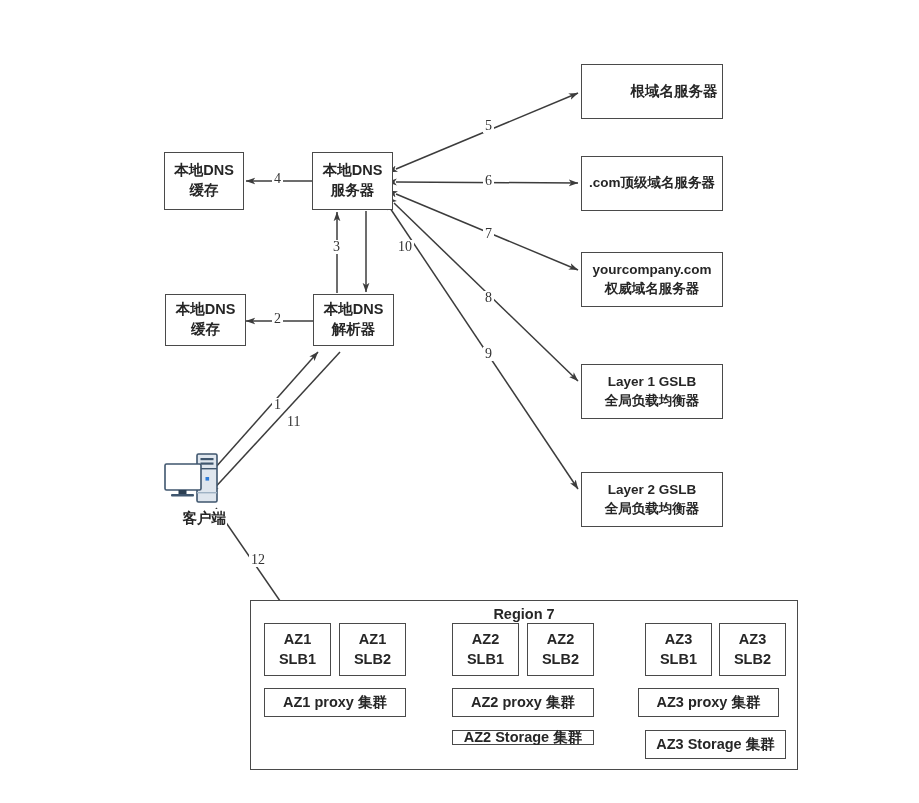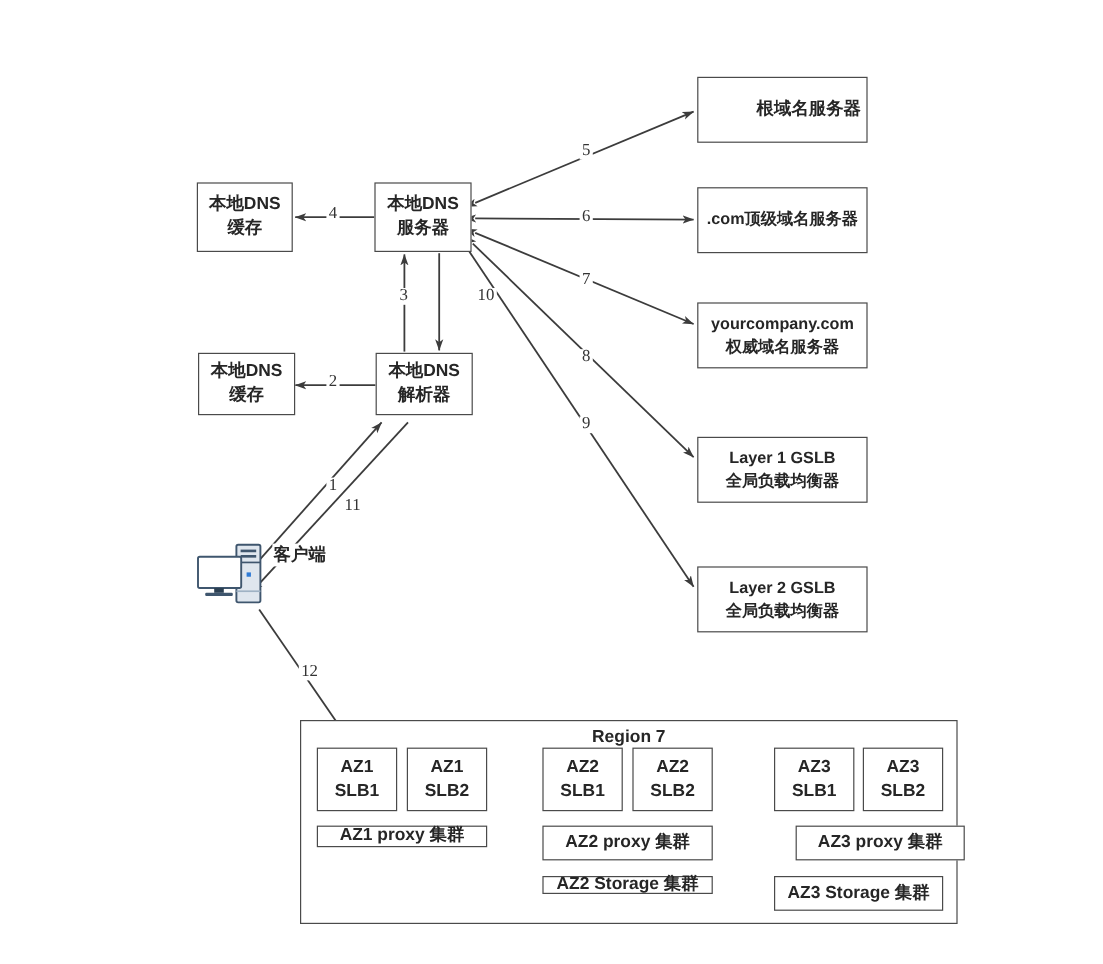--- a/index.html
+++ b/index.html
@@ -70,22 +70,22 @@
     background: #ffffff;
     padding: 0 2px;
     line-height: 1;
     z-index: 4;
     font-family: "Liberation Serif", "DejaVu Serif", serif;
   }
   .client-wrap {
     position: absolute;
     z-index: 5;
     display: flex;
-    flex-direction: row;
-    align-items: flex-start;
+    flex-direction: column;
+    align-items: flex-end;
   }
   .client-label {
     font-weight: bold;
     font-size: 14.5px;
     color: #262626;
     margin-top: 1px;
     background: #ffffff;
     padding: 0 1px;
   }
 </style>
@@ -206,21 +206,21 @@
     <div class="region-title">Region 7</div>
 
     <div class="node" style="left:13px; top:22px; width:67px; height:53px;">
       <span>AZ1</span>
       <span>SLB1</span>
     </div>
     <div class="node" style="left:88px; top:22px; width:67px; height:53px;">
       <span>AZ1</span>
       <span>SLB2</span>
     </div>
-    <div class="node" style="left:13px; top:87px; width:142px; height:18px;">
+    <div class="node" style="left:13px; top:87px; width:142px; height:29px;">
       <span>AZ1 proxy 集群</span>
     </div>
 
     <div class="node" style="left:201px; top:22px; width:67px; height:53px;">
       <span>AZ2</span>
       <span>SLB1</span>
     </div>
     <div class="node" style="left:276px; top:22px; width:67px; height:53px;">
       <span>AZ2</span>
       <span>SLB2</span>
@@ -233,21 +233,21 @@
     </div>
 
     <div class="node" style="left:394px; top:22px; width:67px; height:53px;">
       <span>AZ3</span>
       <span>SLB1</span>
     </div>
     <div class="node" style="left:468px; top:22px; width:67px; height:53px;">
       <span>AZ3</span>
       <span>SLB2</span>
     </div>
-    <div class="node" style="left:412px; top:87px; width:141px; height:29px;">
+    <div class="node" style="left:387px; top:87px; width:141px; height:29px;">
       <span>AZ3 proxy 集群</span>
     </div>
     <div class="node" style="left:394px; top:129px; width:141px; height:29px;">
       <span>AZ3 Storage 集群</span>
     </div>
   </div>
 
 </div>
 
 </body></html>

